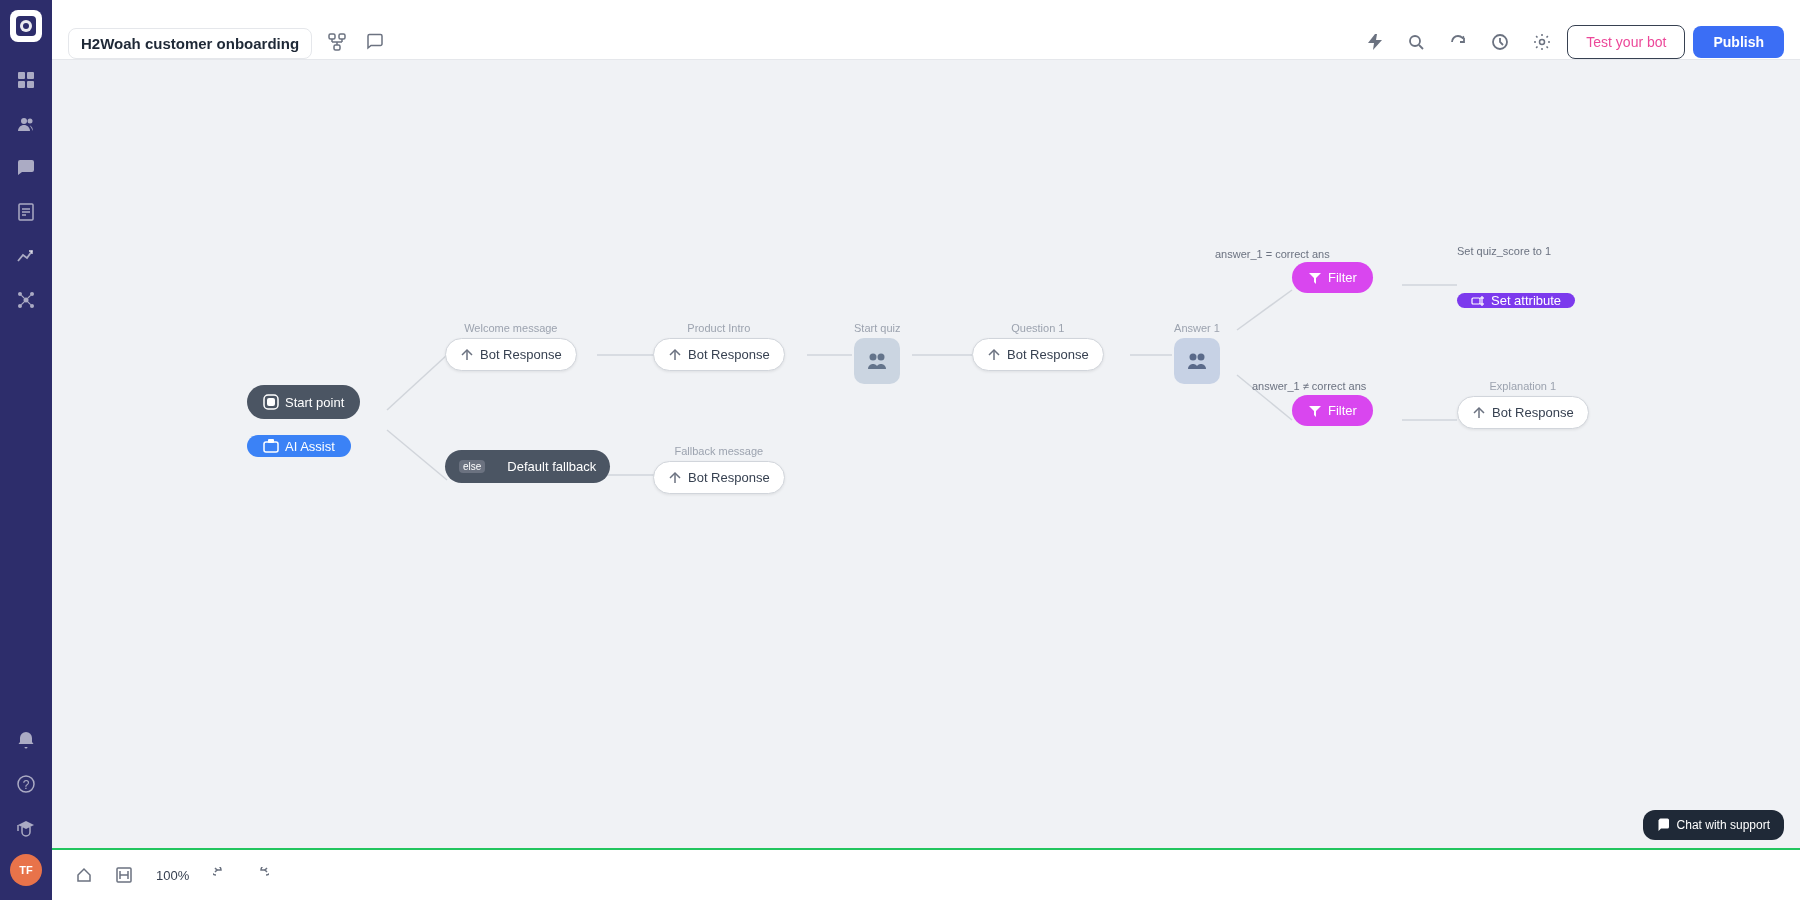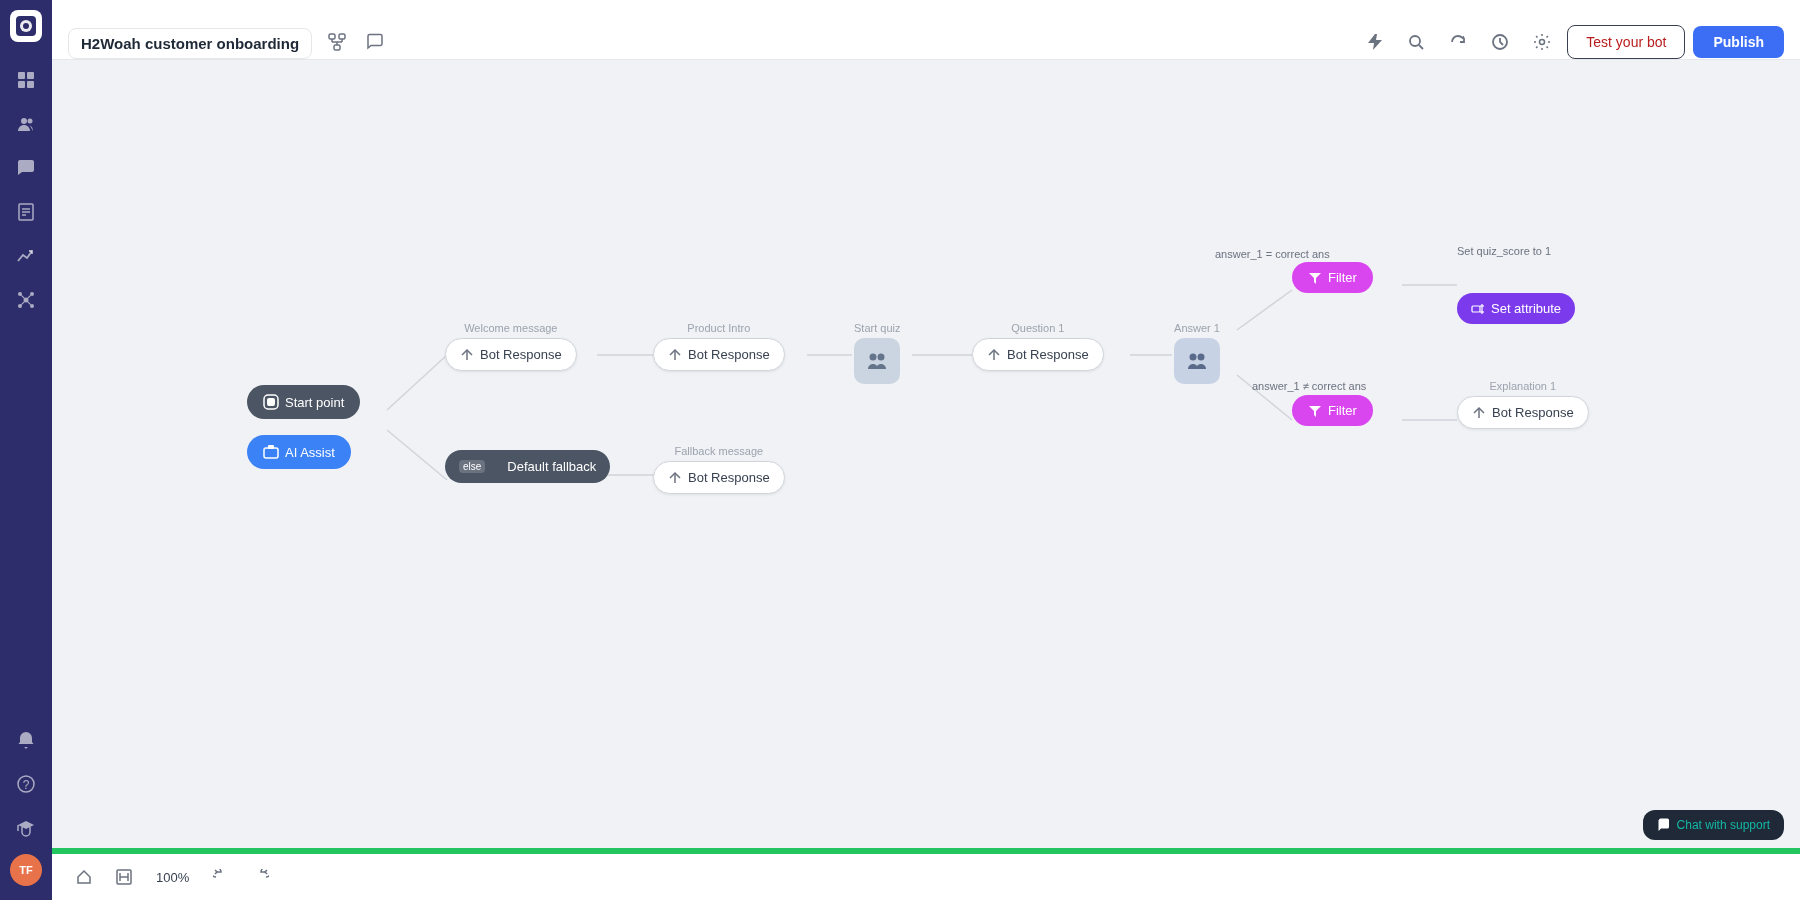--- a/index.html
+++ b/index.html
@@ -44,37 +44,37 @@
       color: #6b7280; font-size: 16px; cursor: pointer; border-radius: 6px;
       margin-right: 4px;
     }
     .topbar-right { margin-left: auto; display: flex; align-items: center; gap: 8px; }
     .topbar-right-icon {
       width: 34px; height: 34px; display: flex; align-items: center; justify-content: center;
       color: #6b7280; font-size: 18px; cursor: pointer; border-radius: 6px;
     }
     .btn-test {
       padding: 8px 18px; border: 1.5px solid #374151; border-radius: 8px;
-      background: white; color: #b91c1c; font-size: 14px; font-weight: 500; cursor: pointer;
+      background: white; color: #ec4899; font-size: 14px; font-weight: 500; cursor: pointer;
     }
     .btn-publish {
       padding: 8px 20px; border: none; border-radius: 8px;
       background: #3b6ef5; color: white; font-size: 14px; font-weight: 600; cursor: pointer;
     }
 
     
     .canvas {
       position: fixed; left: 52px; top: 60px; right: 0; bottom: 0;
       background: #f0f2f5; overflow: hidden;
     }
 
     
     .bottombar {
       position: fixed; bottom: 0; left: 52px; right: 0; height: 52px;
-      background: white; border-top: 6px solid #22c55e;
+      background: white; border-top: 2px solid #22c55e;
       display: flex; align-items: center; padding: 0 16px; gap: 8px; z-index: 99;
     }
     .bottom-icon-btn {
       width: 32px; height: 32px; display: flex; align-items: center; justify-content: center;
       color: #6b7280; font-size: 16px; cursor: pointer; border-radius: 6px;
     }
     .zoom-label { font-size: 13px; color: #374151; padding: 0 8px; }
 
     
     .node-label {
@@ -94,21 +94,21 @@
       display: flex; align-items: center; gap: 6px;
       background: #4b5563; border-radius: 20px;
       padding: 9px 16px; font-size: 13px; color: white; white-space: nowrap;
       cursor: pointer;
     }
 
     
     .ai-assist-node {
       display: flex; align-items: center; gap: 6px;
       background: #3b82f6; border-radius: 20px;
-      padding: 9px 16px; font-size: 13px; color: white; white-space: nowrap;
+      padding: 3px 16px; font-size: 13px; color: white; white-space: nowrap;
       cursor: pointer;
     }
 
     
     .group-node {
       width: 46px; height: 46px; background: #cbd5e1; border-radius: 10px;
       display: flex; align-items: center; justify-content: center;
       font-size: 20px; cursor: pointer; color: #475569;
     }
 
@@ -129,21 +129,21 @@
       display: flex; align-items: center; gap: 6px;
       background: #d946ef; border-radius: 20px;
       padding: 8px 16px; font-size: 13px; color: white; white-space: nowrap;
       cursor: pointer;
     }
 
     
     .set-attr-node {
       display: flex; align-items: center; gap: 6px;
       background: #7c3aed; border-radius: 20px;
-      padding: 8px 14px; font-size: 13px; color: white; white-space: nowrap;
+      padding: 0 14px; font-size: 13px; color: white; white-space: nowrap;
       cursor: pointer;
     }
 
     
     .condition-label {
       font-size: 11px; color: #6b7280; white-space: nowrap; margin-bottom: 4px;
     }
 
     
     .connectors {
@@ -152,21 +152,21 @@
     }
 
     
     .node-wrapper {
       position: absolute; display: flex; flex-direction: column; align-items: center;
     }
 
     
     .chat-support {
       position: fixed; bottom: 60px; right: 16px;
-      background: #1f2937; color: #14b8a6; border-radius: 12px;
+      background: #1f2937; color: #ffffff; border-radius: 12px;
       padding: 8px 14px; font-size: 12px; cursor: pointer;
       display: flex; align-items: center; gap: 6px;
       z-index: 200;
     }
   </style>
 </head>
 <body>
 
 <div class="sidebar">
   <div class="sidebar-logo">

